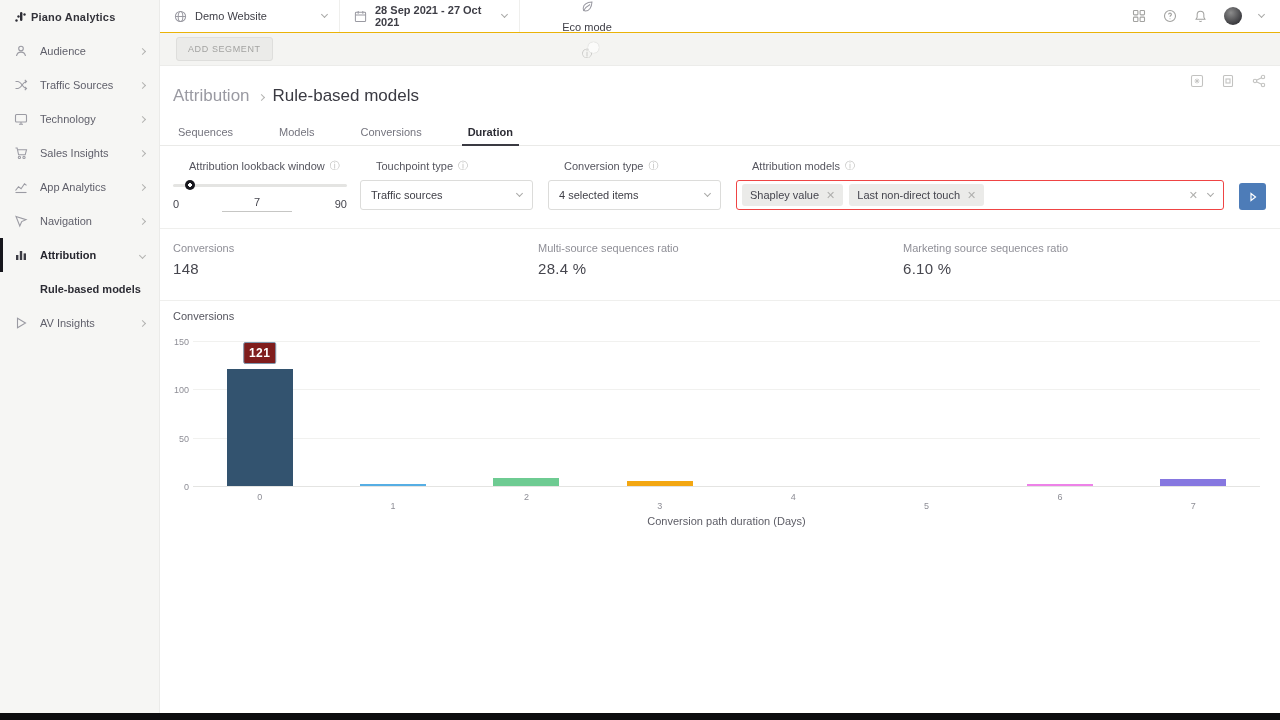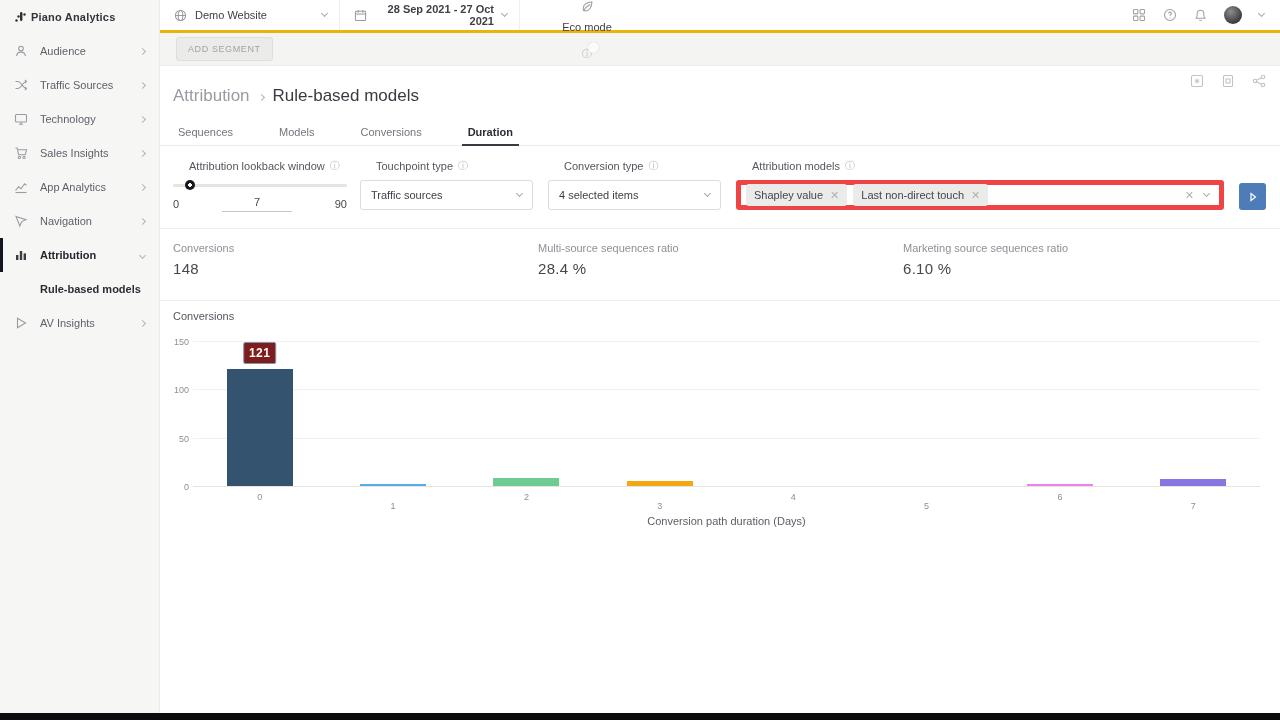--- a/index.html
+++ b/index.html
@@ -20,21 +20,21 @@
   .side-item.active::before { content:""; position:absolute; left:0; top:0; bottom:0; width:3px; background:#16161c; }
   .side-item.active .side-label { color:#26262e; font-weight:bold; }
   .side-chev { width:5px; height:5px; border-right:1.2px solid #b3b3b1; border-bottom:1.2px solid #b3b3b1;
     transform:rotate(-45deg); margin-top:0; }
   .side-chev.down { transform:rotate(45deg); }
   .side-subitem { height:34px; display:flex; align-items:center; padding-left:40px;
     font-size:11px; color:#2c2c34; font-weight:bold; cursor:pointer; }
 
   
   .topbar { position:absolute; left:160px; top:0; right:0; height:33px; background:#fff;
-    border-bottom:3px solid #eab308; display:flex; align-items:stretch; z-index:4; }
+    border-bottom:1px solid #eab308; display:flex; align-items:stretch; z-index:4; }
   .tb-sec { display:flex; align-items:center; gap:8px; padding:0 12px 0 14px;
     border-right:1px solid #efefed; font-size:11px; color:#3e3e46; cursor:pointer; }
   .tb-sec .grow { flex:1; }
   .tb-site { width:180px; } .tb-date { width:180px; } .tb-alerts { width:180px; }
   .tb-eco { width:132px; border-right:none; cursor:default;flex-direction:column; }
   .tb-right { margin-left:auto; display:flex; align-items:center; gap:17px; padding-right:16px; }
   .chev { width:5px; height:5px; border-right:1.2px solid #a9a9a7; border-bottom:1.2px solid #a9a9a7;
     transform:rotate(45deg); margin-top:-3px; }
   .toggle { width:26px; height:13px; border-radius:7px; background:#dededc; position:relative; cursor:pointer; }
   .toggle::after { content:""; position:absolute; right:1px; top:1px; width:11px; height:11px;
@@ -75,21 +75,21 @@
   .slider-handle { position:absolute; left:12px; top:0; width:10px; height:10px; border-radius:50%;
     background:radial-gradient(circle, #fff 0 1.6px, #17171d 1.7px); cursor:grab; }
   .slider-vals { display:flex; align-items:center; justify-content:space-between; margin-top:4px;
     font-size:11px; color:#45454e; }
   .slider-input { width:70px; text-align:center; border:none; border-bottom:1px solid #c6c6c4;
     font-size:11px; color:#45454e; padding-bottom:3px; background:transparent; outline:none;
     font-family:"Liberation Sans",sans-serif; }
   .select { height:30px; border:1px solid #dcdcda; border-radius:3px; background:#fff;
     display:flex; align-items:center; padding:0 10px; font-size:11px; color:#3e3e46; cursor:pointer; }
   .select .grow { flex:1; }
-  .chipbox { height:30px; border:5px solid #ef4444; border-radius:3px; background:#fff;
+  .chipbox { height:30px; border:1px solid #ef4444; border-radius:3px; background:#fff;
     display:flex; align-items:center; gap:6px; padding:0 10px 0 5px; cursor:pointer; }
   .chip { background:#ebebe9; border-radius:3px; height:22px; display:flex; align-items:center;
     gap:7px; padding:0 8px; font-size:11px; color:#45454e; }
   .chip-x, .clear-x { color:#b0b0ae; font-size:11px; cursor:pointer; line-height:1; }
   .chipbox .grow { flex:1; }
   .caret-x { display:flex; align-items:center; gap:10px; }
   .submit-btn { width:27px; height:27px; margin-top:23px; border:none; border-radius:3px;
     background:#4d7cb8; color:#fff; cursor:pointer; display:flex; align-items:center; justify-content:center; }
 
   .divider { position:absolute; left:0; right:0; height:1px; background:#efefed; }
@@ -237,21 +237,21 @@
       <span class="grow">Demo Website</span>
       <span class="chev"></span>
     </div>
     <div class="tb-sec tb-date">
       <span>
         <svg width="13" height="13" viewBox="0 0 14 14" fill="none" stroke="#9a9aa2" stroke-width="1.1">
           <rect x="1.5" y="2.5" width="11" height="10" rx="1"></rect>
             <path d="M1.5 5.5h11M4.5 1v3M9.5 1v3"></path>
         </svg>
       </span>
-      <span class="grow" style="font-weight:bold;color:#3e3e46;text-align:right;">28 Sep 2021 - 27 Oct 2021</span>
+      <span class="grow" style="font-weight:bold;color:#3e3e46;">28 Sep 2021 - 27 Oct 2021</span>
       <span class="chev"></span>
     </div>
     <div class="tb-sec tb-eco">
       <span>
         <svg width="13" height="13" viewBox="0 0 14 14" fill="none" stroke="#9a9aa2" stroke-width="1.1">
           <path d="M11.8 2.2C6 2.6 2.8 5 2.4 8.6c-.2 1.8.8 3.2 2.6 3.2 3.8 0 6.6-4 6.8-9.6z"></path>
           <path d="M2.5 11.8C4.5 8.5 7 6.2 9.8 4.8"></path>
         </svg>
       </span>
       <span>Eco mode</span>

